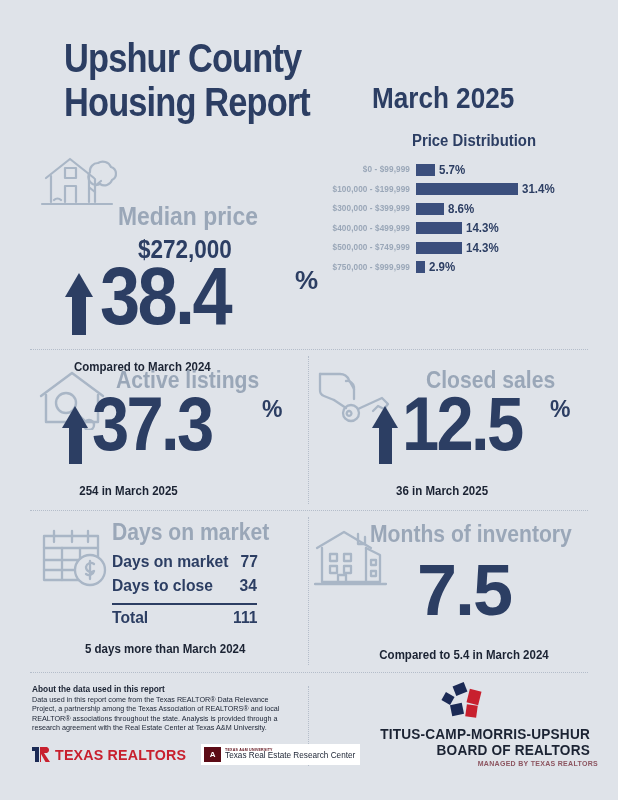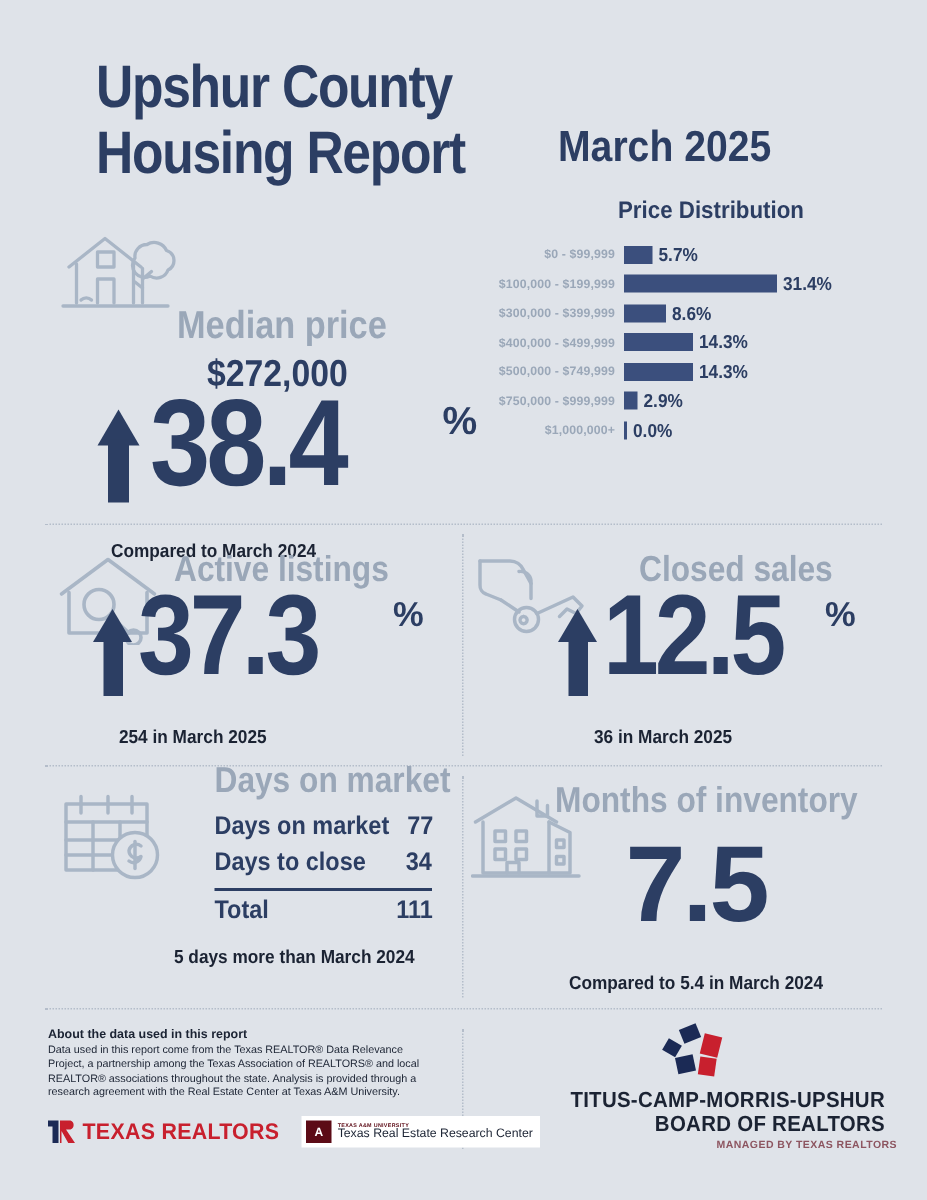--- a/index.html
+++ b/index.html
@@ -116,21 +116,21 @@
   .closed .pct{position:absolute;left:92px;top:28px;font-size:76px;line-height:76px;}
   .closed .ps{position:absolute;left:240px;top:38px;font-size:23px;}
   .closed .sub{position:absolute;left:82px;top:126px;}
   .closed .arrow-wrap{left:62px;top:48px;width:28px;height:58px;}
   .closed .stem{left:7px;top:18px;width:13px;height:40px;}
   .closed .head{left:0;top:0;border-bottom:22px solid #2c3e63;
     border-left:13px solid transparent;border-right:13px solid transparent;}
   .key-icon{position:absolute;left:318px;top:368px;}
 
   
-  .dom{position:absolute;left:0;top:503px;width:305px;height:150px;margin-left:31px;}
+  .dom{position:absolute;left:0;top:514px;width:305px;height:150px;}
   .dom .lbl{position:absolute;left:112px;top:4px;font-size:24px;}
   .dom-tbl{position:absolute;left:112px;top:38px;width:145px;}
   .dom-line{display:flex;justify-content:space-between;align-items:baseline;
     font-weight:bold;font-size:17px;color:#2c3e63;height:24px;}
   .dom-line .k{transform:scaleX(0.92);transform-origin:left center;white-space:nowrap;}
   .dom-line .v{transform:scaleX(0.92);transform-origin:right center;}
   .dom-rule{border-top:2px solid #2c3e63;margin:3px 0 3px 0;}
   .dom .sub{position:absolute;left:78px;top:128px;}
   .cal-icon{position:absolute;left:40px;top:528px;}
 
@@ -234,25 +234,20 @@
         <div class="pd-row">
           <div class="pd-cat">$500,000 - $749,999</div>
           <div class="pd-bar" style="width: 46.4522px; background: rgb(59, 79, 125);"></div>
           <div class="pd-val">14.3%</div>
         </div>
         <div class="pd-row">
           <div class="pd-cat">$750,000 - $999,999</div>
           <div class="pd-bar" style="width: 9.42038px; background: rgb(59, 79, 125);"></div>
           <div class="pd-val">2.9%</div>
         </div>
-        <div class="pd-row">
-          <div class="pd-cat">$1,000,000+</div>
-          <div class="pd-bar" style="width: 1.5px; background: rgb(59, 79, 125);"></div>
-          <div class="pd-val">0.0%</div>
-        </div>
       </div>
   </div>
 
   <div class="hsep" style="top:349px;"></div>
   <div class="hsep" style="top:510px;"></div>
   <div class="hsep" style="top:672px;"></div>
   <div class="vsep" style="left:308px;top:356px;height:148px;"></div>
   <div class="vsep" style="left:308px;top:517px;height:148px;"></div>
   <div class="vsep" style="left:308px;top:686px;height:80px;"></div>
 

